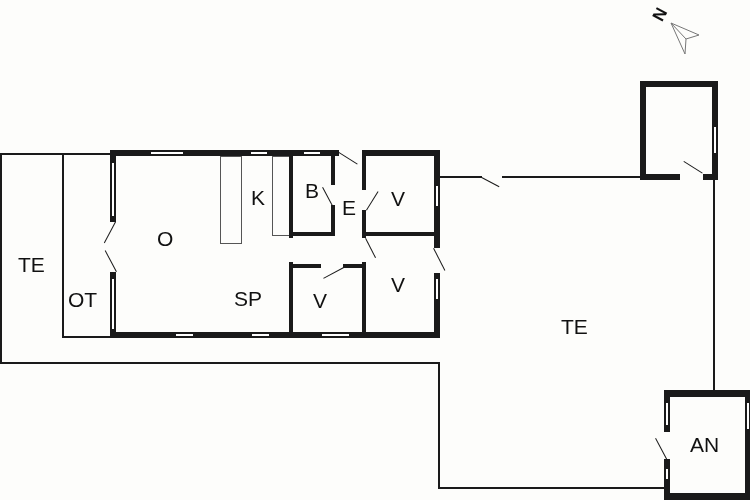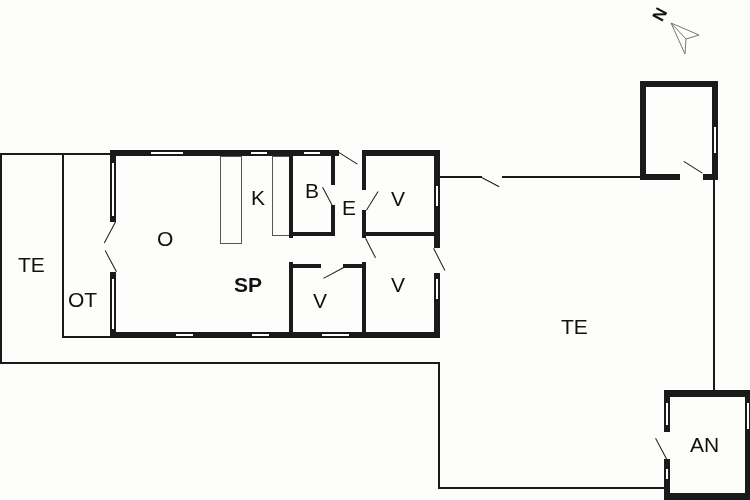--- a/index.html
+++ b/index.html
@@ -97,21 +97,21 @@
   <div class="wall" style="left:343px;top:264px;width:22px;height:4px;"></div>
   <div class="swing" style="left:344px;top:268px;width:23px;transform:rotate(152deg);"></div>
 
   <span class="label" style="left:157px;top:228px;">O</span>
   <span class="label" style="left:251px;top:187px;">K</span>
   <span class="label" style="left:305px;top:180px;">B</span>
   <span class="label" style="left:342px;top:197px;">E</span>
   <span class="label" style="left:391px;top:188px;">V</span>
   <span class="label" style="left:313px;top:290px;">V</span>
   <span class="label" style="left:391px;top:274px;">V</span>
-  <span class="label" style="left:234px;top:274px;font-weight:bold;">SP</span>
+  <span class="label" style="left:234px;top:288px;">SP</span>
 </div>
 
 <span class="label" style="left:18px;top:254px;">TE</span>
 <span class="label" style="left:68px;top:289px;">OT</span>
 
 <div>
   <div class="wall" style="left:640px;top:81px;width:78px;height:6px;"></div>
   <div class="wall" style="left:640px;top:81px;width:6px;height:99px;"></div>
   <div class="wall" style="left:712px;top:81px;width:6px;height:99px;"></div>
   <div class="wall" style="left:640px;top:174px;width:40px;height:6px;"></div>

